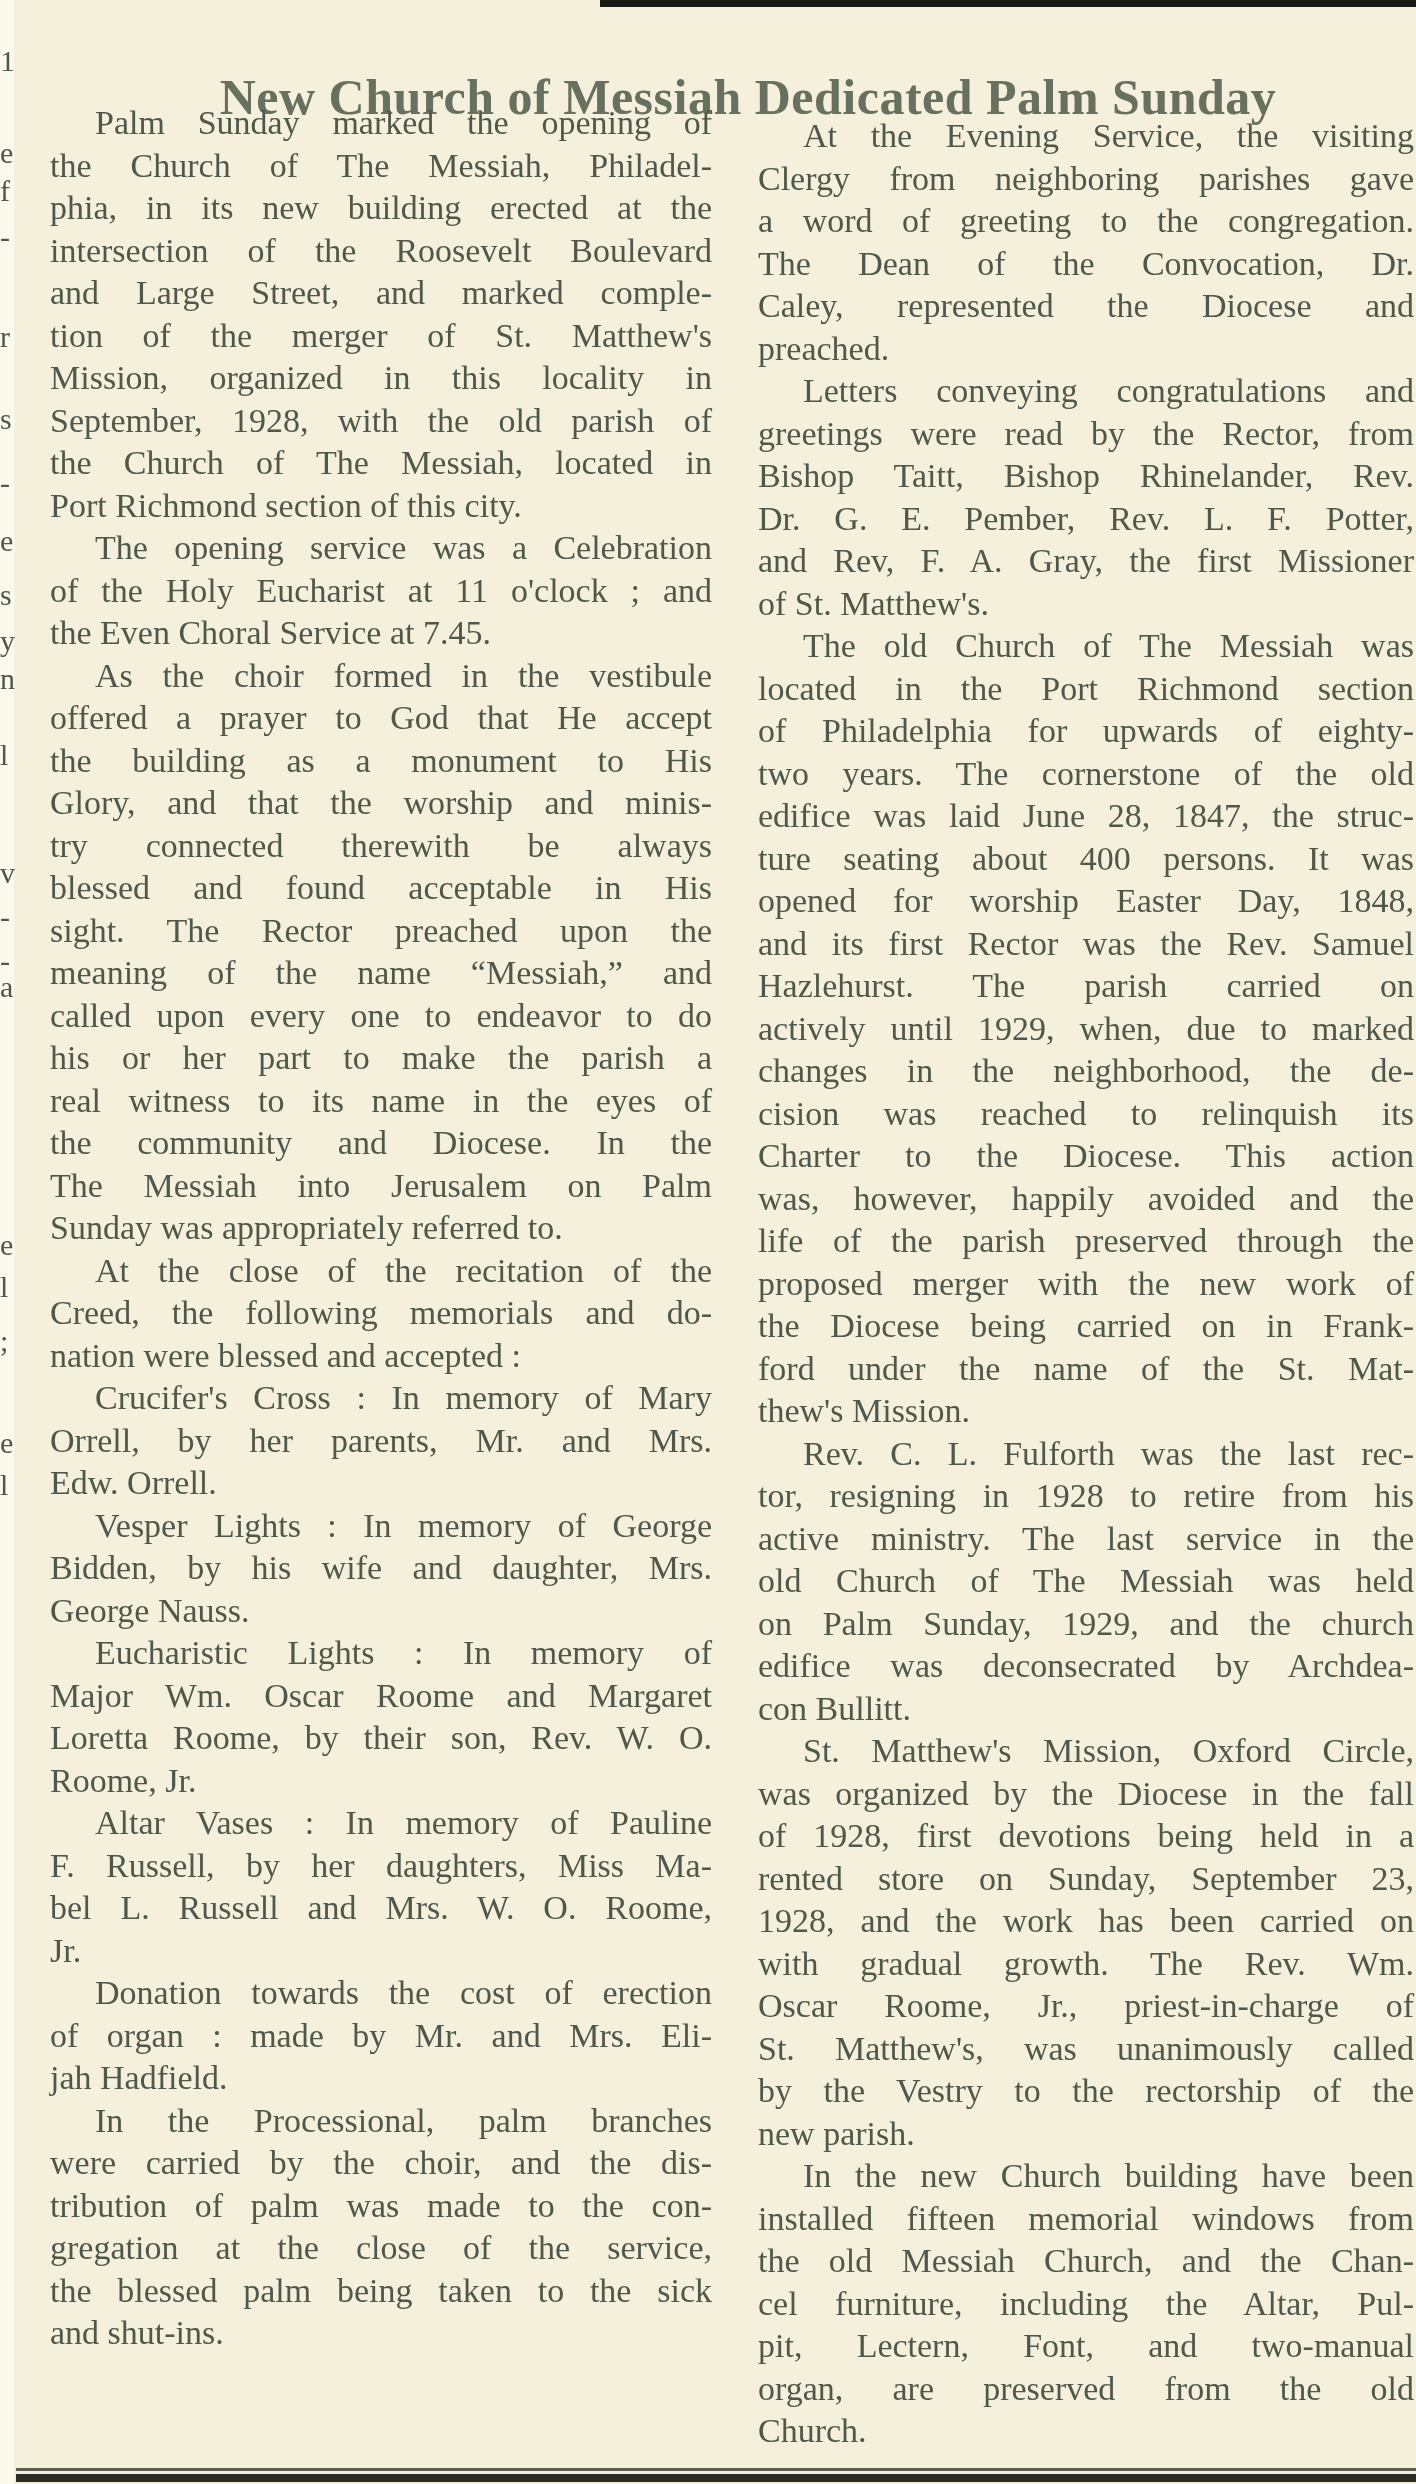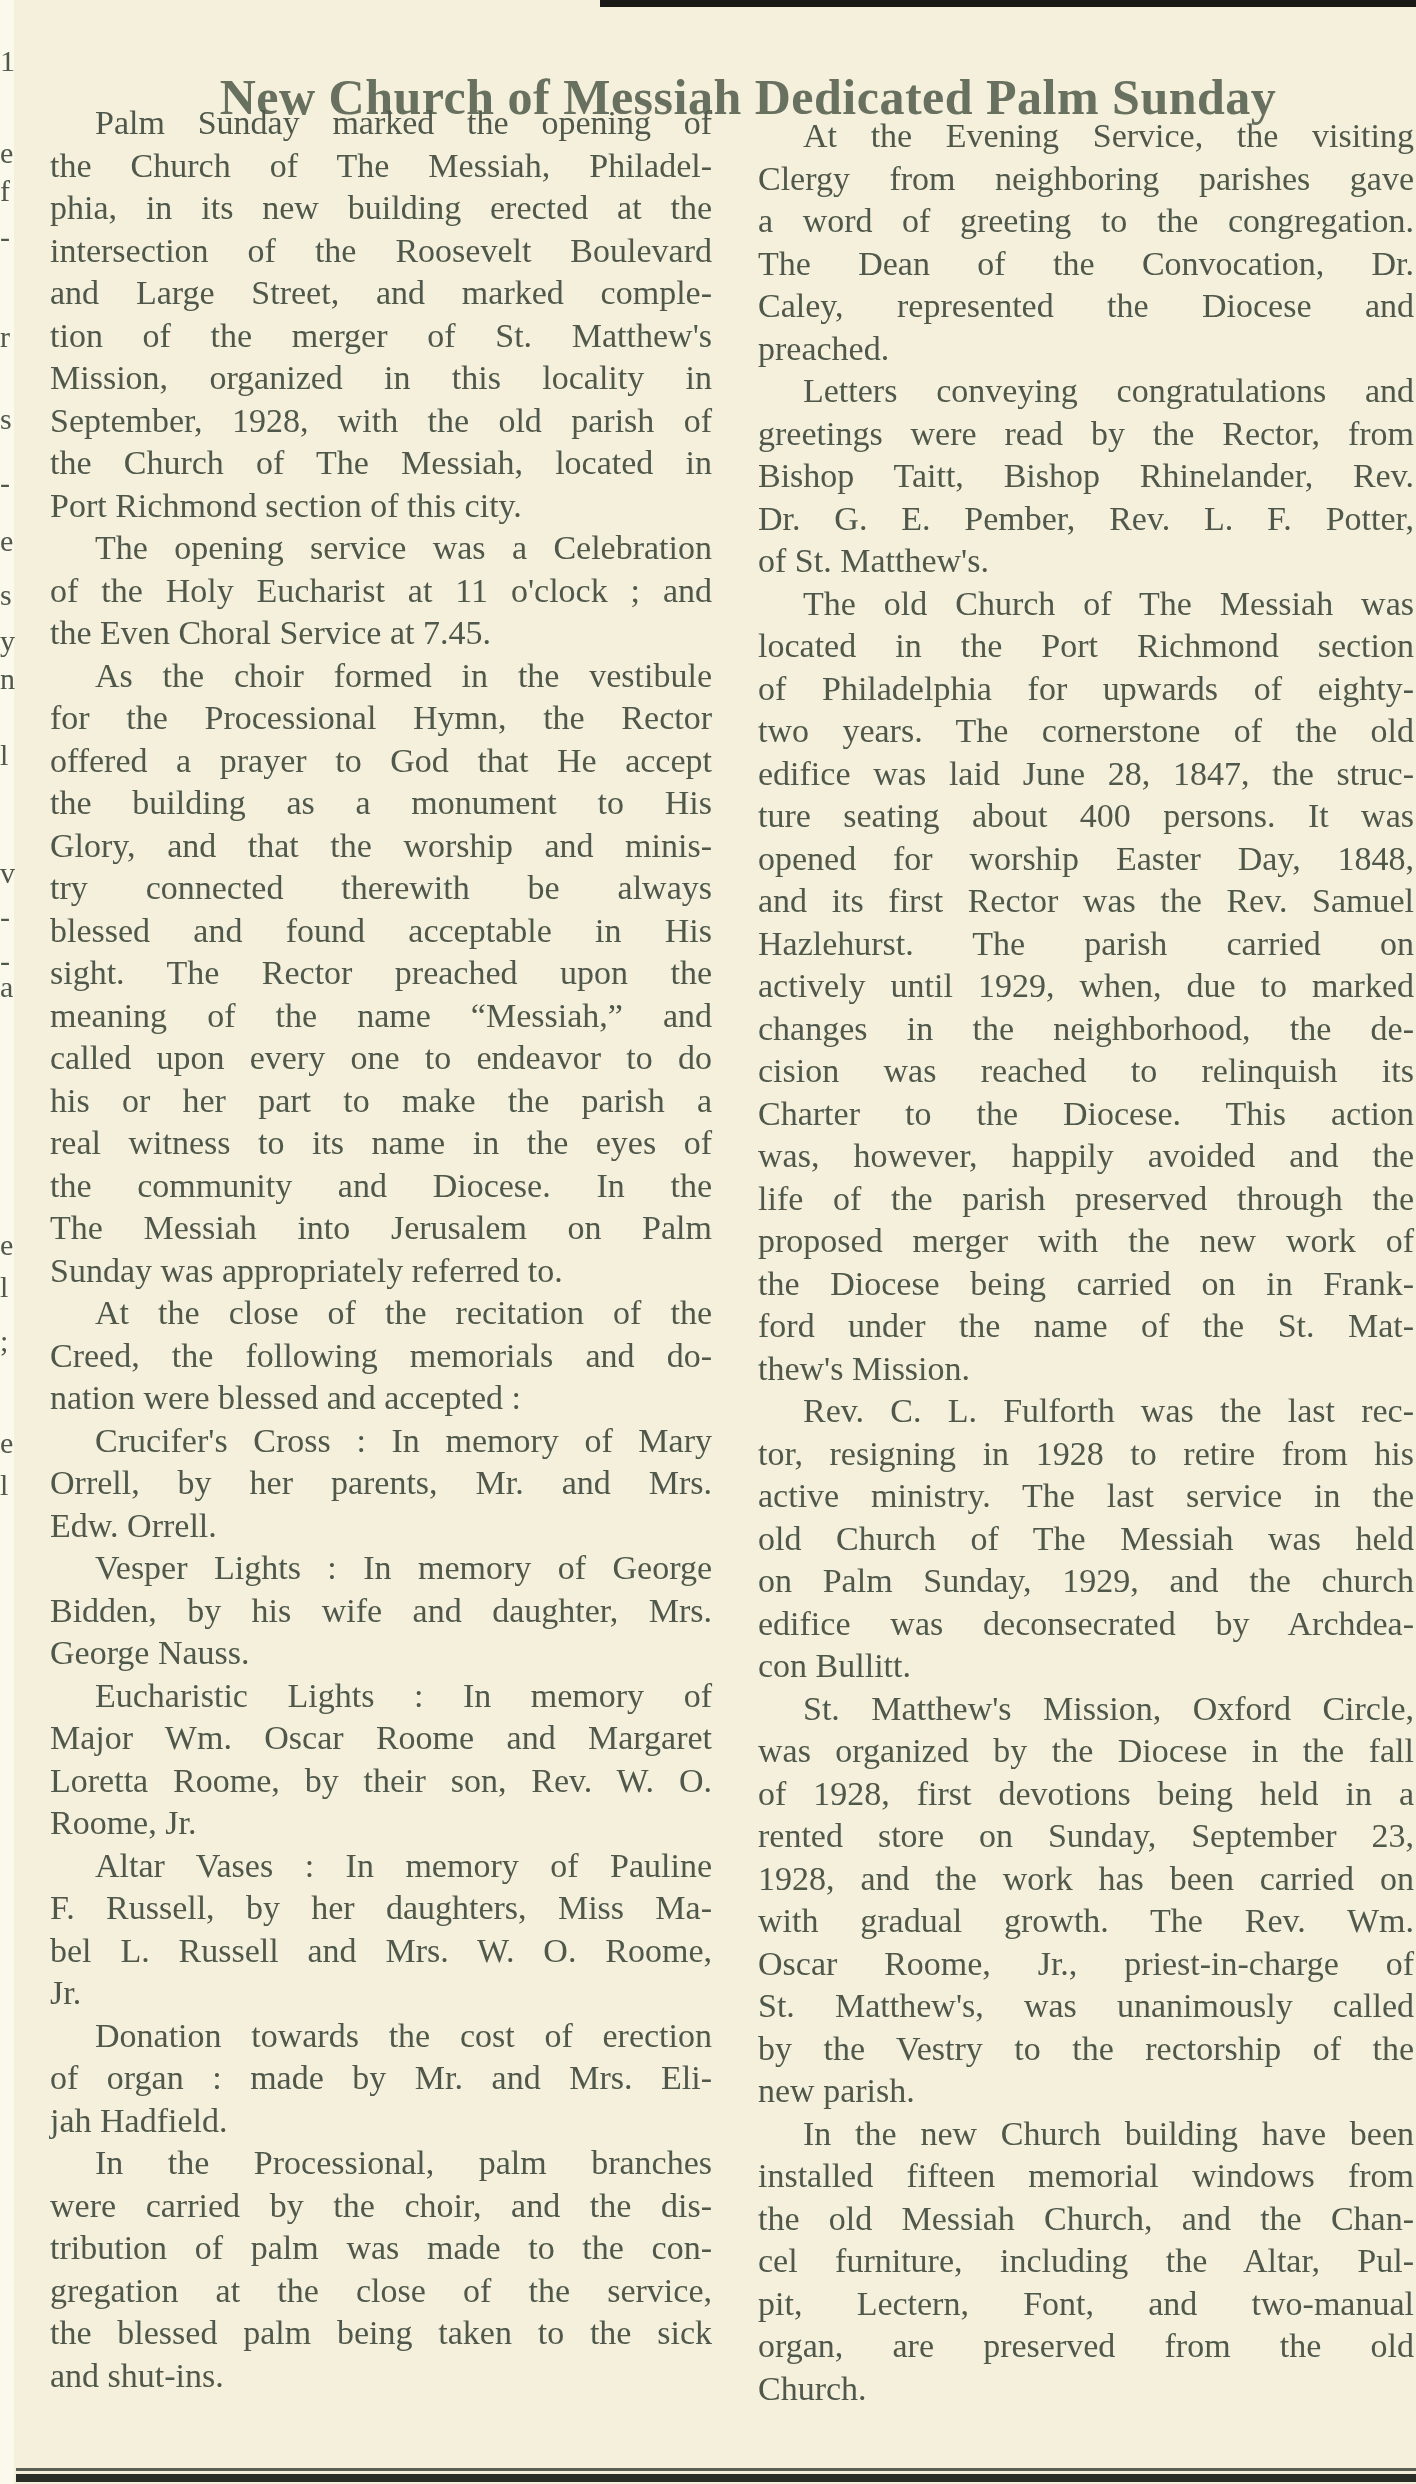--- a/index.html
+++ b/index.html
@@ -132,21 +132,20 @@
           <div class="ln">the Church of The Messiah, located in</div>
           <div class="ln last">Port Richmond section of this city.</div>
         </div>
         <div class="para">
           <div class="ln first">The opening service was a Celebration</div>
           <div class="ln">of the Holy Eucharist at 11 o'clock ; and</div>
           <div class="ln last">the Even Choral Service at 7.45.</div>
         </div>
         <div class="para">
           <div class="ln first">As the choir formed in the vestibule</div>
-          <div class="ln">for the Processional Hymn, the Rector</div>
           <div class="ln">offered a prayer to God that He accept</div>
           <div class="ln">the building as a monument to His</div>
           <div class="ln">Glory, and that the worship and minis-</div>
           <div class="ln">try connected therewith be always</div>
           <div class="ln">blessed and found acceptable in His</div>
           <div class="ln">sight. The Rector preached upon the</div>
           <div class="ln">meaning of the name “Messiah,” and</div>
           <div class="ln">called upon every one to endeavor to do</div>
           <div class="ln">his or her part to make the parish a</div>
           <div class="ln">real witness to its name in the eyes of</div>
@@ -202,20 +201,21 @@
           <div class="ln">a word of greeting to the congregation.</div>
           <div class="ln">The Dean of the Convocation, Dr.</div>
           <div class="ln">Caley, represented the Diocese and</div>
           <div class="ln last">preached.</div>
         </div>
         <div class="para">
           <div class="ln first">Letters conveying congratulations and</div>
           <div class="ln">greetings were read by the Rector, from</div>
           <div class="ln">Bishop Taitt, Bishop Rhinelander, Rev.</div>
           <div class="ln">Dr. G. E. Pember, Rev. L. F. Potter,</div>
+          <div class="ln">and Rev, F. A. Gray, the first Missioner</div>
           <div class="ln last">of St. Matthew's.</div>
         </div>
         <div class="para">
           <div class="ln first">The old Church of The Messiah was</div>
           <div class="ln">located in the Port Richmond section</div>
           <div class="ln">of Philadelphia for upwards of eighty-</div>
           <div class="ln">two years. The cornerstone of the old</div>
           <div class="ln">edifice was laid June 28, 1847, the struc-</div>
           <div class="ln">ture seating about 400 persons. It was</div>
           <div class="ln">opened for worship Easter Day, 1848,</div>

